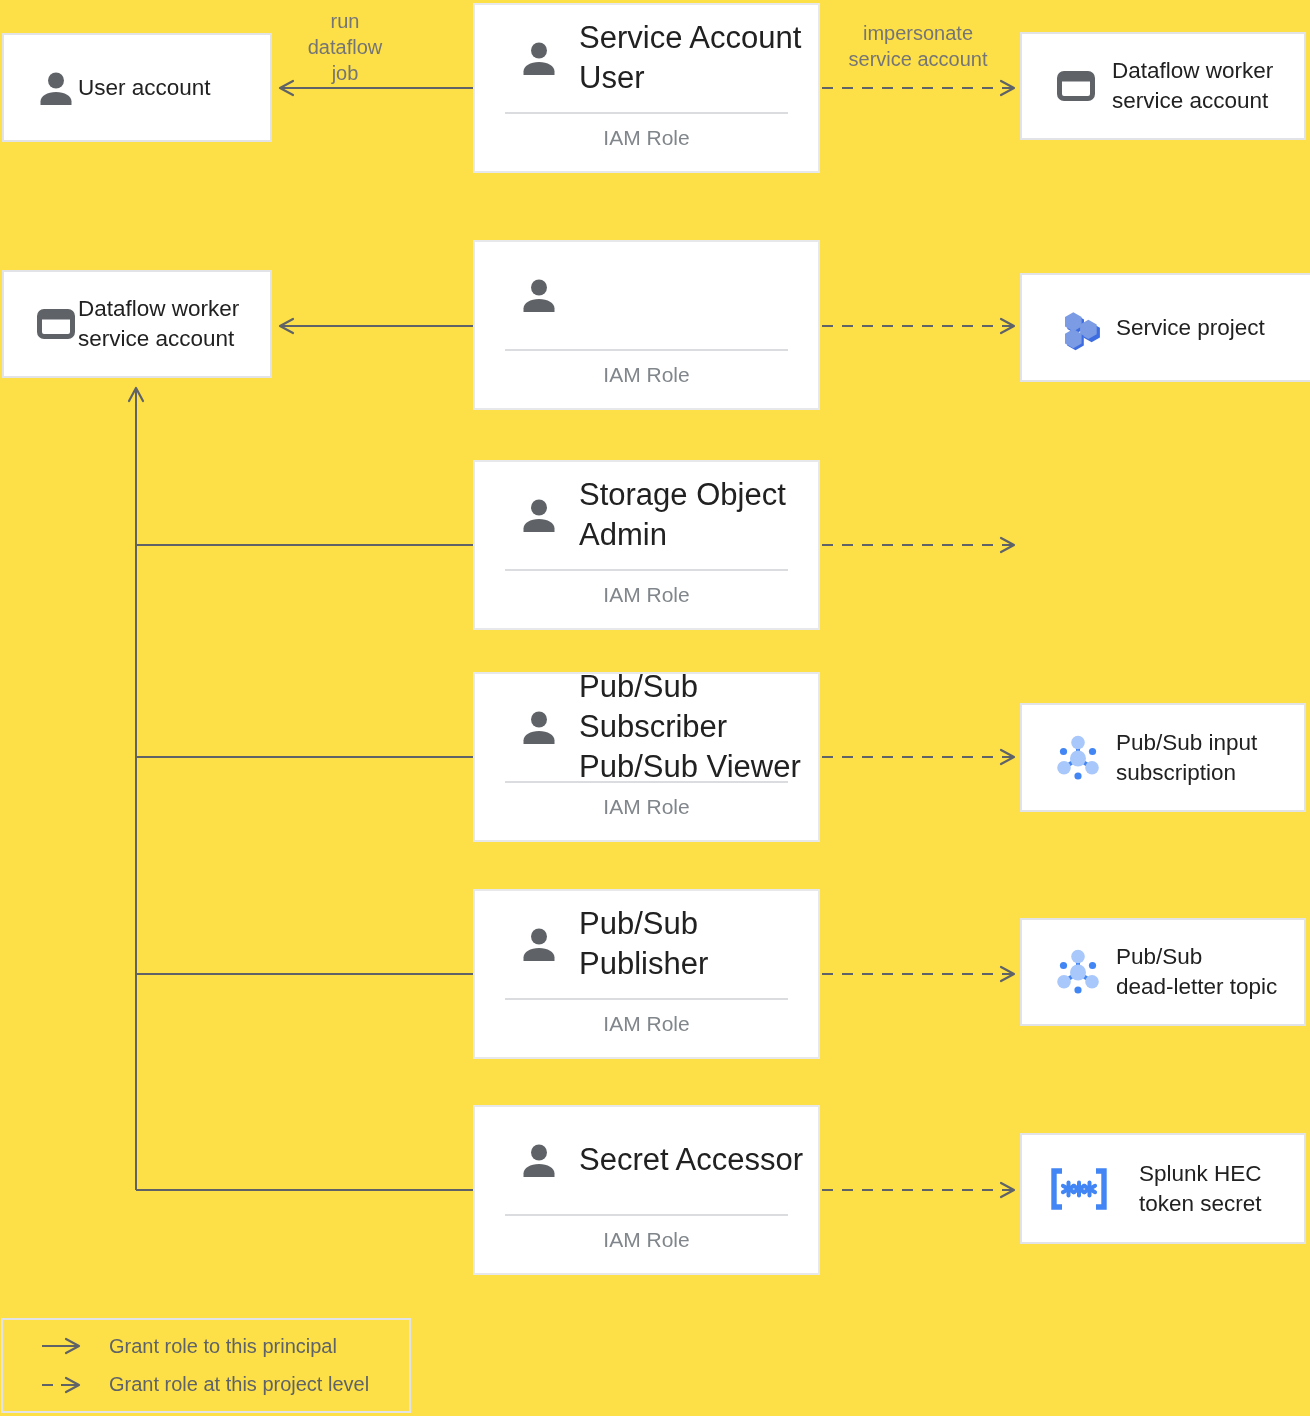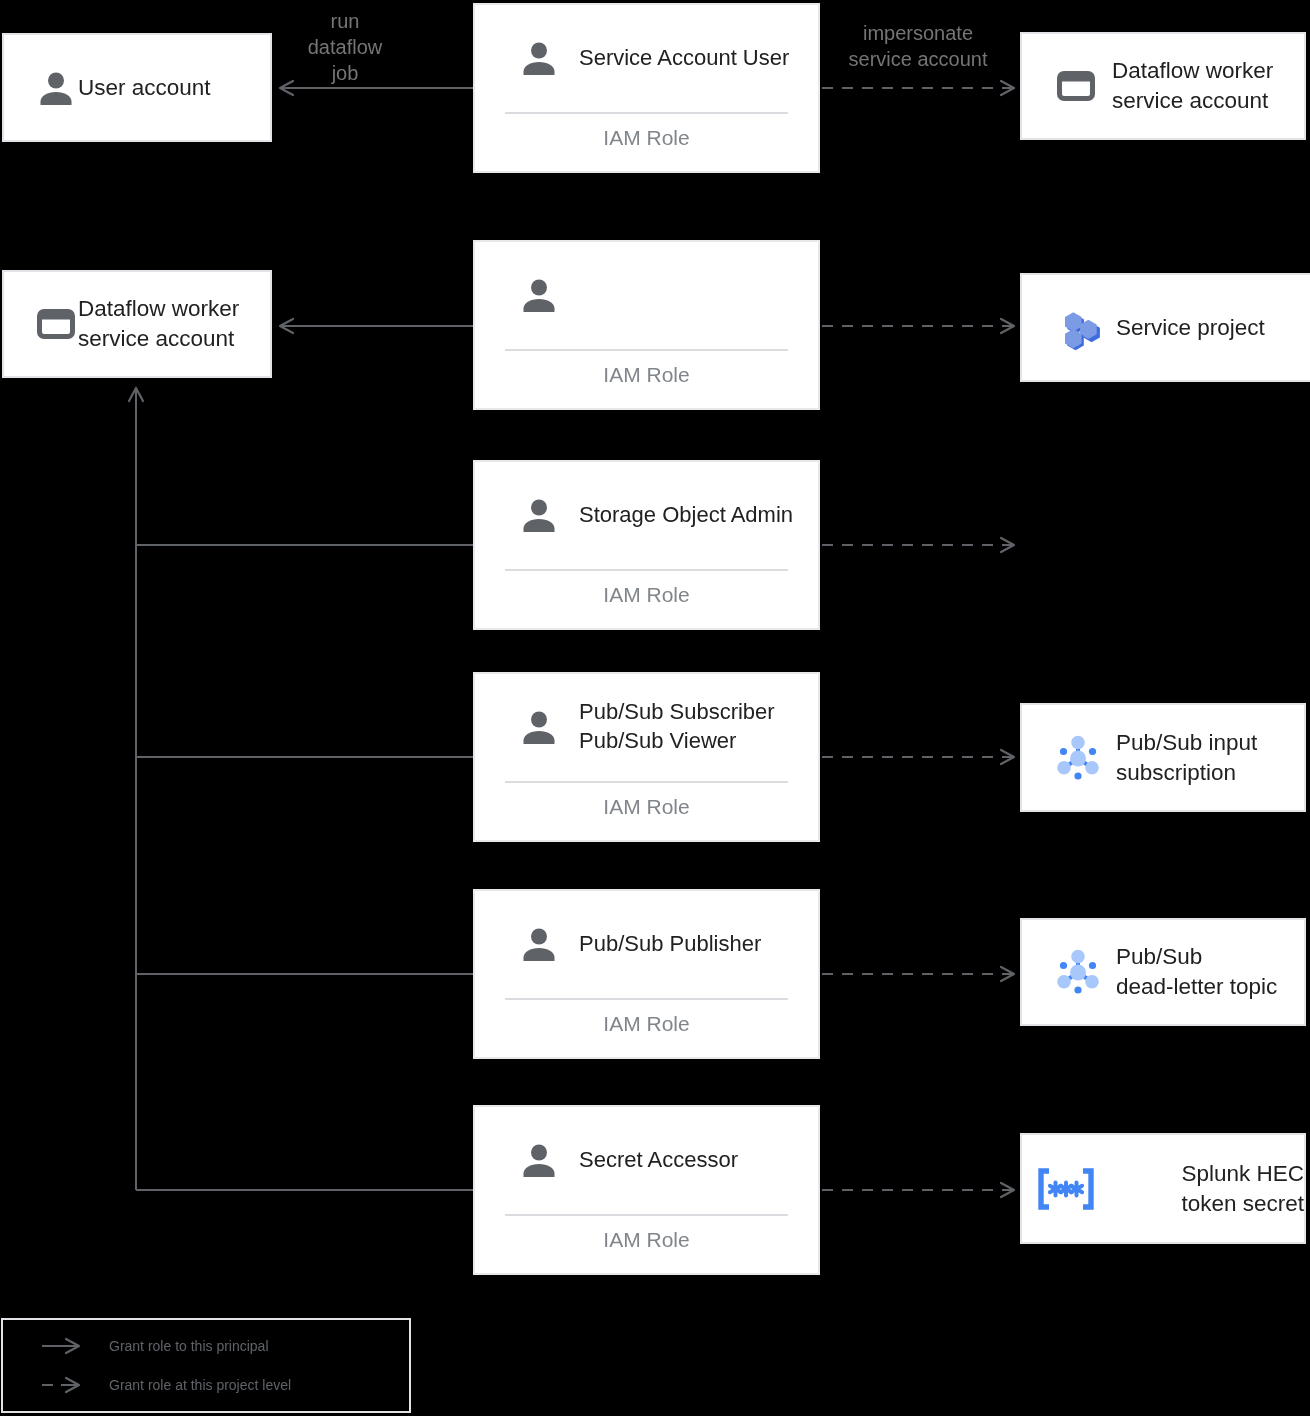--- a/index.html
+++ b/index.html
@@ -1,54 +1,54 @@
 <!DOCTYPE html>
 <html><head>
 <meta charset="utf-8">
 <style>
   html,body{margin:0;padding:0;background:#ffffff;}
   .canvas{
-    position:relative;width:1310px;height:1416px;background:#000000;
+    position:relative;width:1310px;height:1416px;background:#fde047;
     font-family:"Liberation Sans",sans-serif;color:#202124;overflow:hidden;
   }
   .edges{position:absolute;left:0;top:0;}
   .edges line{stroke:#5f6368;stroke-width:2;}
   .edges line.dashed{stroke-dasharray:11 9;}
   .node{
     position:absolute;background:#fff;border:2px solid #e1e3e6;
     display:flex;align-items:center;box-sizing:border-box;
   }
   .node .nlabel{font-size:22.5px;line-height:1.32;white-space:pre-line;color:#212121;}
   .principal{padding-left:30px;}
   .resource{padding-left:32px;gap:14px;}
-  .resource.secret{padding-left:11px;gap:20px;justify-content:space-between;}
+  .resource.secret{padding-left:24px;gap:27px;}
   .role{
     position:absolute;background:#fff;border:2px solid #e7e8ea;box-sizing:border-box;
     width:347px;height:170px;left:473px;
   }
   .role-top{
     position:absolute;left:42px;right:14px;top:0;height:106px;
     display:flex;align-items:center;gap:18px;
   }
-  .rtitle{font-size:22px;line-height:1.3;white-space:pre-line;color:#212121;}
+  .rtitle{font-size:31px;line-height:1.3;white-space:pre-line;color:#212121;}
   .divider{position:absolute;left:30px;right:30px;top:107px;border-top:2px solid #dadce0;}
   .rsub{position:absolute;left:0;right:0;top:121px;text-align:center;
     font-size:21px;color:#80868b;}
   .label{
     position:absolute;text-align:center;font-size:20px;line-height:1.3;
     color:#757575;white-space:pre-line;
   }
   .ic{flex:0 0 auto;display:flex;align-items:center;}
   .legend{
     position:absolute;left:1px;top:1318px;width:410px;height:95px;
     border:2px solid #e1e3e6;box-sizing:border-box;
     display:flex;flex-direction:column;justify-content:space-evenly;padding-left:36px;
   }
   .lrow{display:flex;align-items:center;gap:18px;}
-  .ltext{font-size:14px;color:#5f6368;}
+  .ltext{font-size:20px;color:#5f6368;}
 </style>
 </head>
 <body>
 
 <div class="canvas">
 
   <svg class="edges" width="1310" height="1416">
     <defs>
       <marker id="arrow" markerUnits="userSpaceOnUse" markerWidth="26" markerHeight="26" refX="18" refY="12" orient="auto">
         <path d="M5,5 L18,12 L5,19" fill="none" stroke="#5f6368" stroke-width="2.2" stroke-linecap="round" stroke-linejoin="round"></path>

